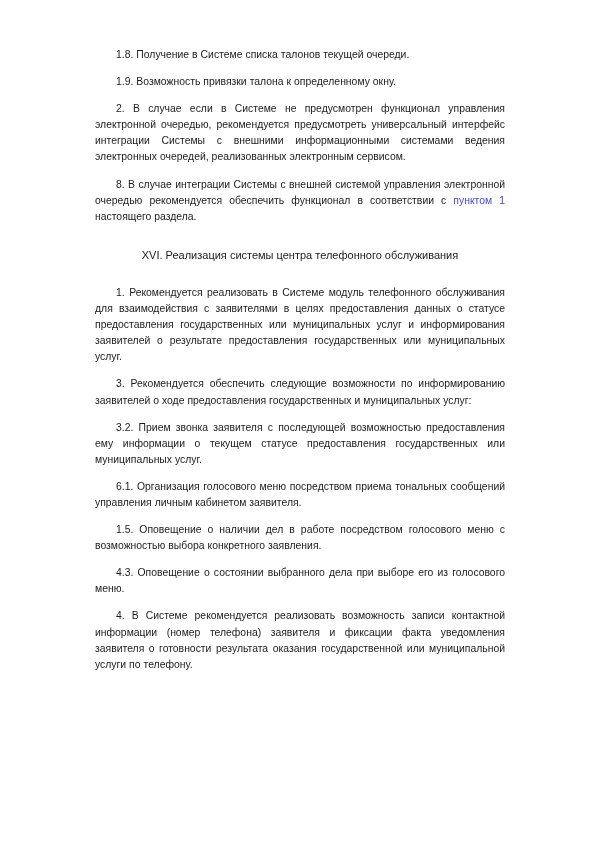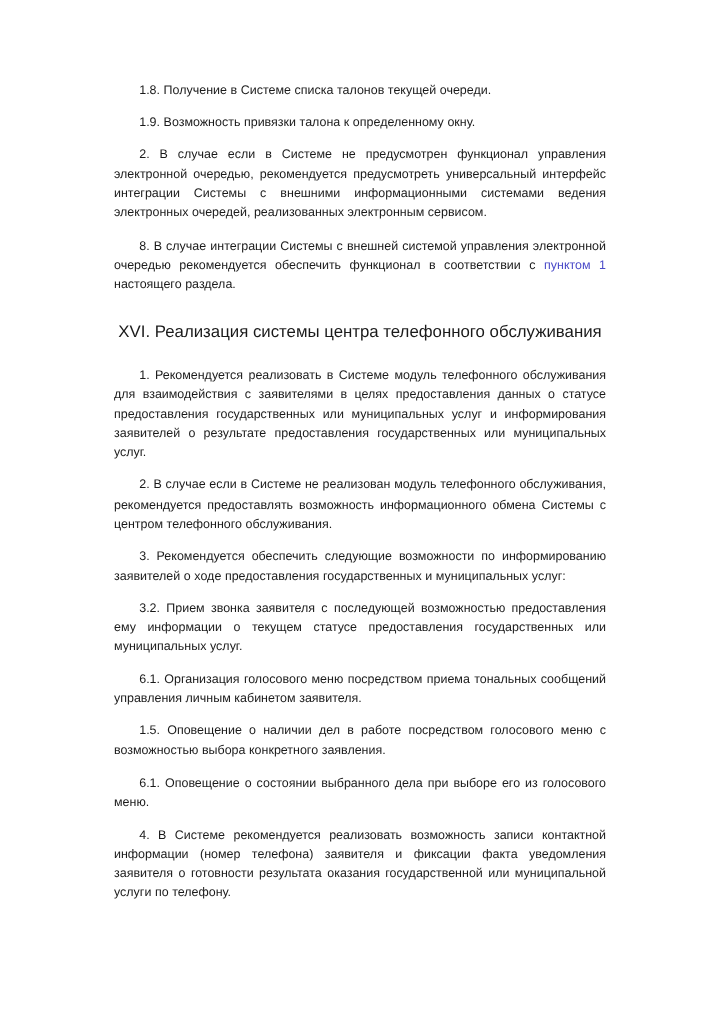--- a/index.html
+++ b/index.html
@@ -13,21 +13,21 @@
     height: 847px;
     font-family: "Liberation Sans", "DejaVu Sans", sans-serif;
     color: #1a1a1a;
     overflow: hidden;
   }
 
   .page {
     box-sizing: border-box;
     width: 600px;
     height: 847px;
-    padding: 68px 95px 0 95px;
+    padding: 47px 95px 0 95px;
     background: #ffffff;
   }
 
   .doc-body {
     width: 410px;
   }
 
   
   p.para {
     margin: 0 0 11px 0;
@@ -40,21 +40,21 @@
     word-spacing: 0.1px;
   }
 
   p.para:last-child {
     margin-bottom: 0;
   }
 
   
   p.heading {
     margin: 0 0 11px 0;
-    font-size: 14px;
+    font-size: 11px;
     line-height: 16.1px;
     text-align: center;
     text-indent: 0;
   }
 
   
   .xref {
     color: #4a4ac8;
     text-decoration: none;
     cursor: pointer;
@@ -80,29 +80,28 @@
     <p class="para"><span>8. В случае интеграции Системы с внешней системой управления электронной очередью рекомендуется обеспечить функционал в соответствии с </span><a class="xref" href="#">пунктом 1</a><span> настоящего раздела.</span></p>
 
     <div class="spacer-sm"></div>
 
     <p class="heading">XVI. Реализация системы центра телефонного обслуживания</p>
 
     <div class="spacer-sm"></div>
 
     <p class="para">1. Рекомендуется реализовать в Системе модуль телефонного обслуживания для взаимодействия с заявителями в целях предоставления данных о статусе предоставления государственных или муниципальных услуг и информирования заявителей о результате предоставления государственных или муниципальных услуг.</p>
 
-    <p class="para">2. В случае если в Системе не реализован модуль телефонного обслуживания, рекомендуется предоставлять возможность информационного обмена Системы с центром телефонного обслуживания.</p>
 
     <p class="para">3. Рекомендуется обеспечить следующие возможности по информированию заявителей о ходе предоставления государственных и муниципальных услуг:</p>
 
 
     <p class="para">3.2. Прием звонка заявителя с последующей возможностью предоставления ему информации о текущем статусе предоставления государственных или муниципальных услуг.</p>
 
     <p class="para">6.1. Организация голосового меню посредством приема тональных сообщений управления личным кабинетом заявителя.</p>
 
     <p class="para">1.5. Оповещение о наличии дел в работе посредством голосового меню с возможностью выбора конкретного заявления.</p>
 
-    <p class="para">6.1. Оповещение о состоянии выбранного дела при выборе его из голосового меню.</p>
+    <p class="para">4.3. Оповещение о состоянии выбранного дела при выборе его из голосового меню.</p>
 
     <p class="para">4. В Системе рекомендуется реализовать возможность записи контактной информации (номер телефона) заявителя и фиксации факта уведомления заявителя о готовности результата оказания государственной или муниципальной услуги по телефону.</p>
 
   </div>
 </div>
 
 </body></html>

